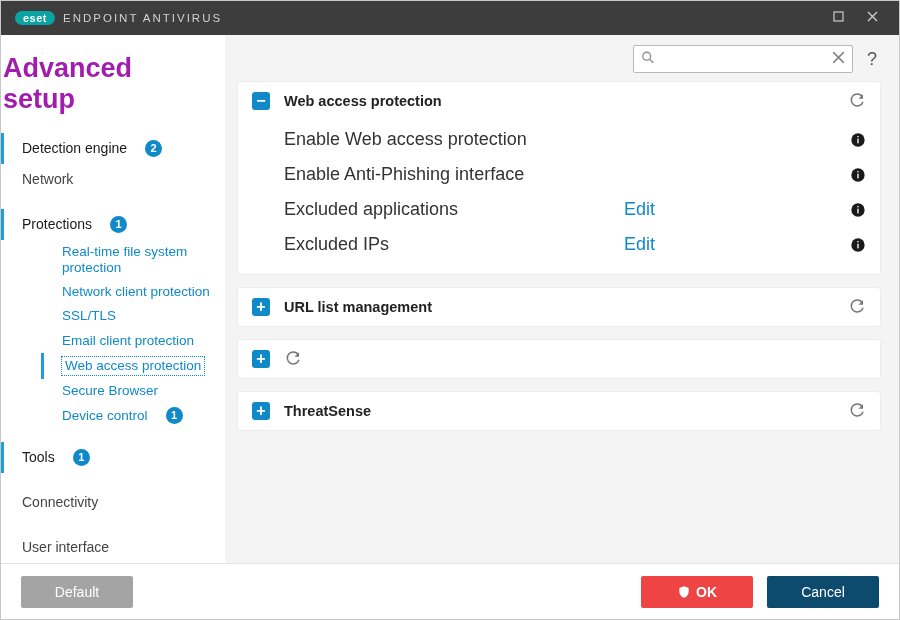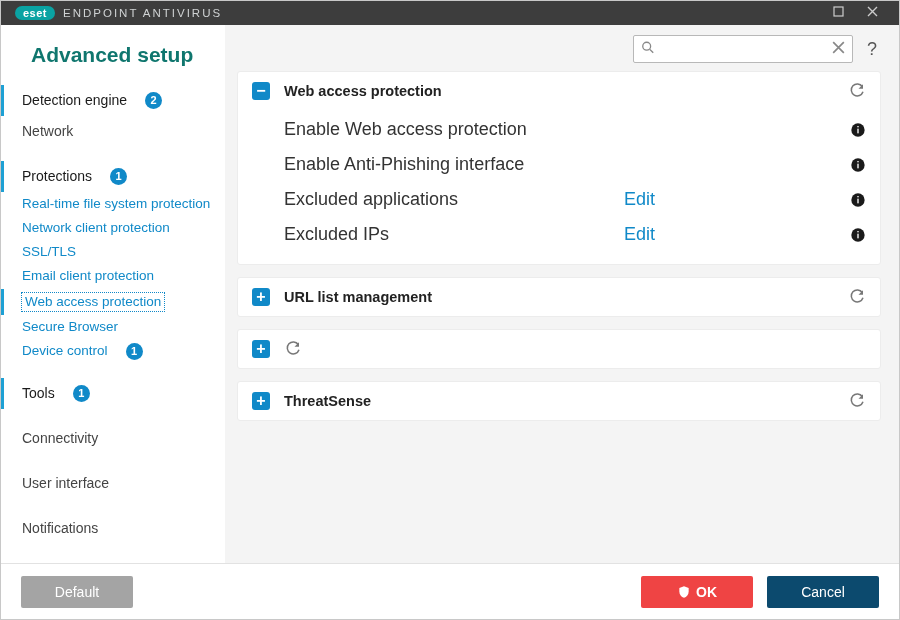--- a/index.html
+++ b/index.html
@@ -1,30 +1,30 @@
 <!DOCTYPE html>
 <html><head>
 <meta charset="utf-8">
 <style>
   * { margin: 0; padding: 0; box-sizing: border-box; font-family: "Segoe UI", Arial, sans-serif; }
   body { width: 900px; height: 620px; background: #fff; border: 1px solid #c8c8c8; overflow: hidden; display: flex; flex-direction: column; }
   
-  .titlebar { height: 24px; background: #3d3d3d; display: flex; align-items: center; padding: 0 10px 0 14px; color: #ccc; font-size: 12px; }
+  .titlebar { height: 34px; background: #3d3d3d; display: flex; align-items: center; padding: 0 10px 0 14px; color: #ccc; font-size: 12px; }
   .logo-pill { background: #0aa3a3; color: #fff; font-weight: 700; font-size: 11px; letter-spacing: 0.5px; padding: 1px 8px; border-radius: 9px; margin-right: 8px; }
   .titlebar .product { letter-spacing: 2px; font-size: 11.5px; color: #cfd2d3; font-weight: 300;}
   .titlebar .spacer { flex: 1; }
   .titlebar .winctl { width: 34px; text-align: center; color: #ddd; cursor: pointer; }
   
   .content { flex: 1; display: flex; overflow: hidden; }
   .sidebar { width: 224px; padding: 12px 0 0 0; border-right: 1px solid #ffffff; display: flex; flex-direction: column;}
-  .page-title { font-size: 21px; font-weight: 600; color: #0f766e; padding: 6px 14px 18px 30px; }
+  .page-title { font-size: 27px; font-weight: 600; color: #a21caf; padding: 6px 14px 18px 2px; }
   .nav-item, .nav-sub { display: flex; align-items: center; padding: 7px 12px 7px 18px; font-size: 14px; color: #444; cursor: pointer; border-left: 3px solid transparent; line-height: 1.2; gap: 12px;}
   .nav-item.major { font-weight: 400; }
   .nav-item.active { border-left-color: #1ea0d4; color: #1a1a1a;}
-  .nav-sub { padding: 4px 12px 4px 18px; font-size: 13.5px; color: #1089c8; }
+  .nav-sub { padding: 4px 12px 4px 18px; font-size: 13.5px; color: #1089c8; margin-left: 40px; }
   .nav-sub.active { border-left-color: #1ea0d4; }
   .nav-sub.selected .sub-label { outline: 1px dotted #1089c8; padding: 1px 3px; }
   .badge { display: inline-flex; align-items: center; justify-content: center; min-width: 17px; height: 17px; padding: 0 4px; border-radius: 9px; background: #1089c8; color: #fff; font-size: 11px; font-weight: 700; margin-left: 6px; }
   .nav-gap { height: 14px; }
   
   .main { flex: 1; display: flex; flex-direction: column; background: #f4f4f4; padding: 10px 18px 0 12px; overflow-y: auto; position: relative;}
   .toprow { display: flex; align-items: center; justify-content: flex-end; gap: 10px; margin-bottom: 8px; padding-right: 0px; }
   .searchbox { position: relative; width: 220px; }
   .searchbox input { width: 100%; height: 28px; padding: 0 28px 0 28px; border: 1px solid #b8b8b8; border-radius: 2px; font-size: 13px; background:#fff;}
   .searchbox .si { position: absolute; top: 50%; transform: translateY(-50%); color: #888; font-size: 14px; }
@@ -41,21 +41,21 @@
   .row { display: flex; align-items: center; padding: 7px 0; font-size: 18px; color: #333; }
   .row .label { flex: 0 0 340px; }
   .row .ctrl { flex: 0 0 110px; }
   .row .ctrl a { color: #1089c8; text-decoration: none; }
   .row .info { margin-left: auto; color: #111; cursor: pointer; display:inline-flex;}
   .row .info svg { width: 16px; height: 16px; }
   
   .toggle { position: relative; width: 40px; height: 20px; background: #1aa0e6; border-radius: 11px; cursor: pointer; }
   .toggle::after { content: ""; position: absolute; width: 14px; height: 14px; background: #fff; border-radius: 50%; top: 3px; right: 3px; }
   
-  .footer { height: 56px; background: #fff; border-top: 1px solid #e2e2e2; display: flex; padding: 12px 20px; gap: 14px;}
+  .footer { height: 56px; background: #fff; border-top: 1px solid #e2e2e2; display: flex; align-items: center; padding: 0 20px; gap: 14px;}
   .btn { height: 32px; min-width: 112px; border-radius: 2px; font-size: 14px; border: none; cursor: pointer; display: inline-flex; align-items: center; justify-content: center; gap: 5px;}
   .btn-default { background: #a4a4a4; color: #fff; }
   .btn-ok { background: #ef4444; color: #fff; font-weight: 600; }
   .btn-cancel { background: #0c4a6e; color: #fff; }
   .footer .spacer { flex:1; }
   .shield-icon { display:inline-flex; }
   .shield-icon svg { width:14px; height:14px; }
 </style>
 </head>
 <body>

